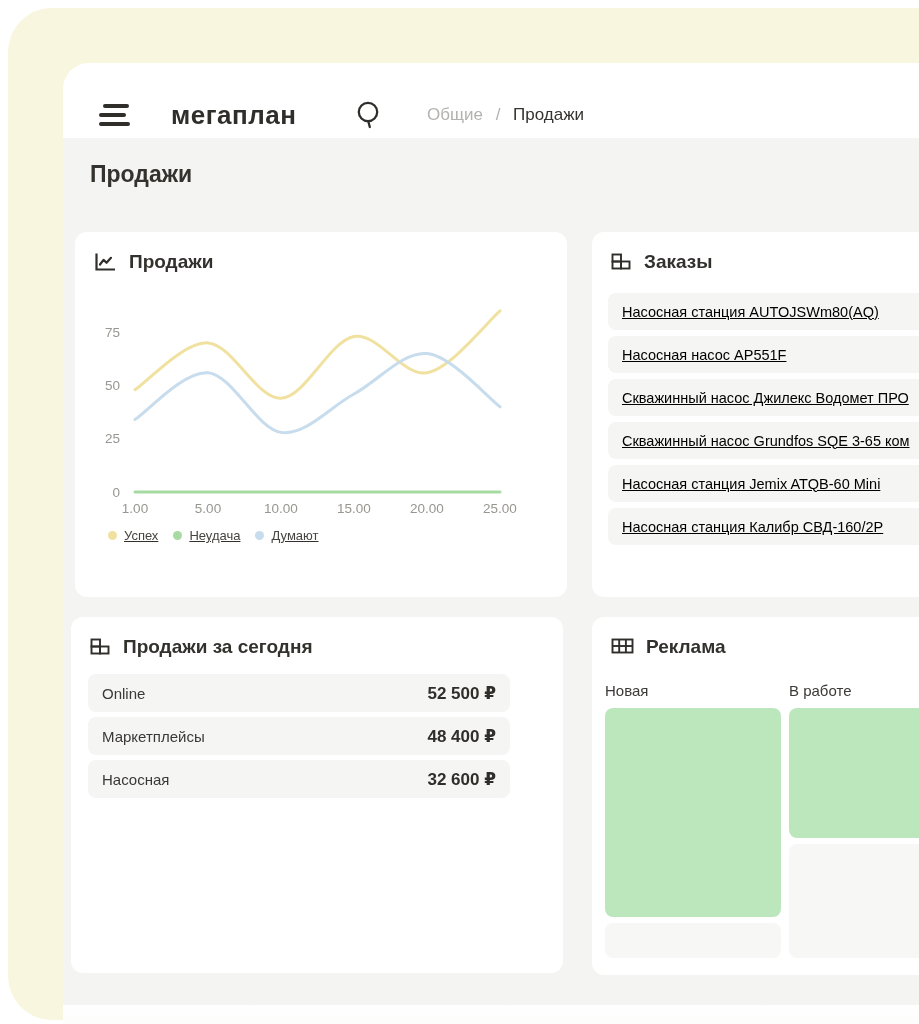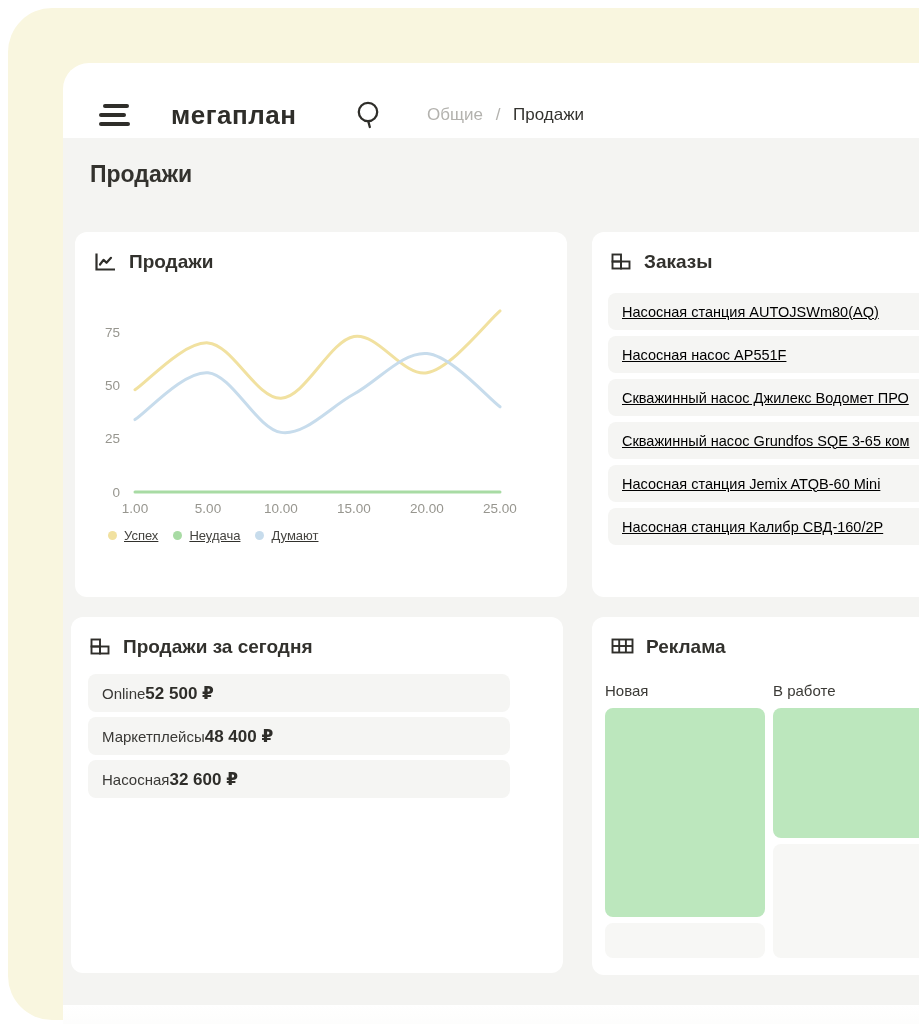--- a/index.html
+++ b/index.html
@@ -48,26 +48,26 @@
   .chart-svg text { fill: #97968f; font-size: 13.5px; font-family: "Liberation Sans", "DejaVu Sans", sans-serif; }
   .legend { position: absolute; left: 33px; top: 296px; display: flex; gap: 15px; align-items: center; text-decoration: underline; }
   .legend .li { display: flex; align-items: center; gap: 7px; font-size: 13px; color: #454440; }
   .legend .dot { width: 9px; height: 9px; border-radius: 50%; }
   
   .orders-list { padding: 19px 16px 0 16px; }
   .order-row { height: 37px; margin-bottom: 6px; background: #f5f5f3; border-radius: 8px; display: flex; align-items: center; padding: 0 14px; cursor: pointer; }
   .order-row span { font-size: 14.5px; color: #000000; white-space: nowrap; text-decoration: underline; }
   
   .today-list { padding: 15px 0 0 17px; width: 439px; }
-  .today-row { height: 38px; margin-bottom: 5px; background: #f5f5f3; border-radius: 8px; display: flex; align-items: center; justify-content: flex-start; padding: 0 14px; }
+  .today-row { height: 38px; margin-bottom: 5px; background: #f5f5f3; border-radius: 8px; display: flex; align-items: center; justify-content: space-between; padding: 0 14px; }
   .today-row .lbl { font-size: 15px; color: #3a3936; }
   .today-row .val { font-size: 17px; font-weight: bold; color: #2f2e2a; }
   
   .ads-board { position: absolute; left: 13px; top: 65px; display: flex; gap: 8px; }
-  .ads-col { width: 160px; flex: none; }
+  .ads-col { width: 176px; flex: none; }
   .ads-col .col-head { font-size: 15px; color: #3b3a36; height: 18px; margin-bottom: 8px; white-space: nowrap; }
   .block { border-radius: 8px; margin-bottom: 6px; }
   .block.filled { background: #bce7bd; }
   .block.empty { background: #f7f7f5; }
 </style>
 </head>
 <body>
 
 <div class="cream-bg"></div>
 

